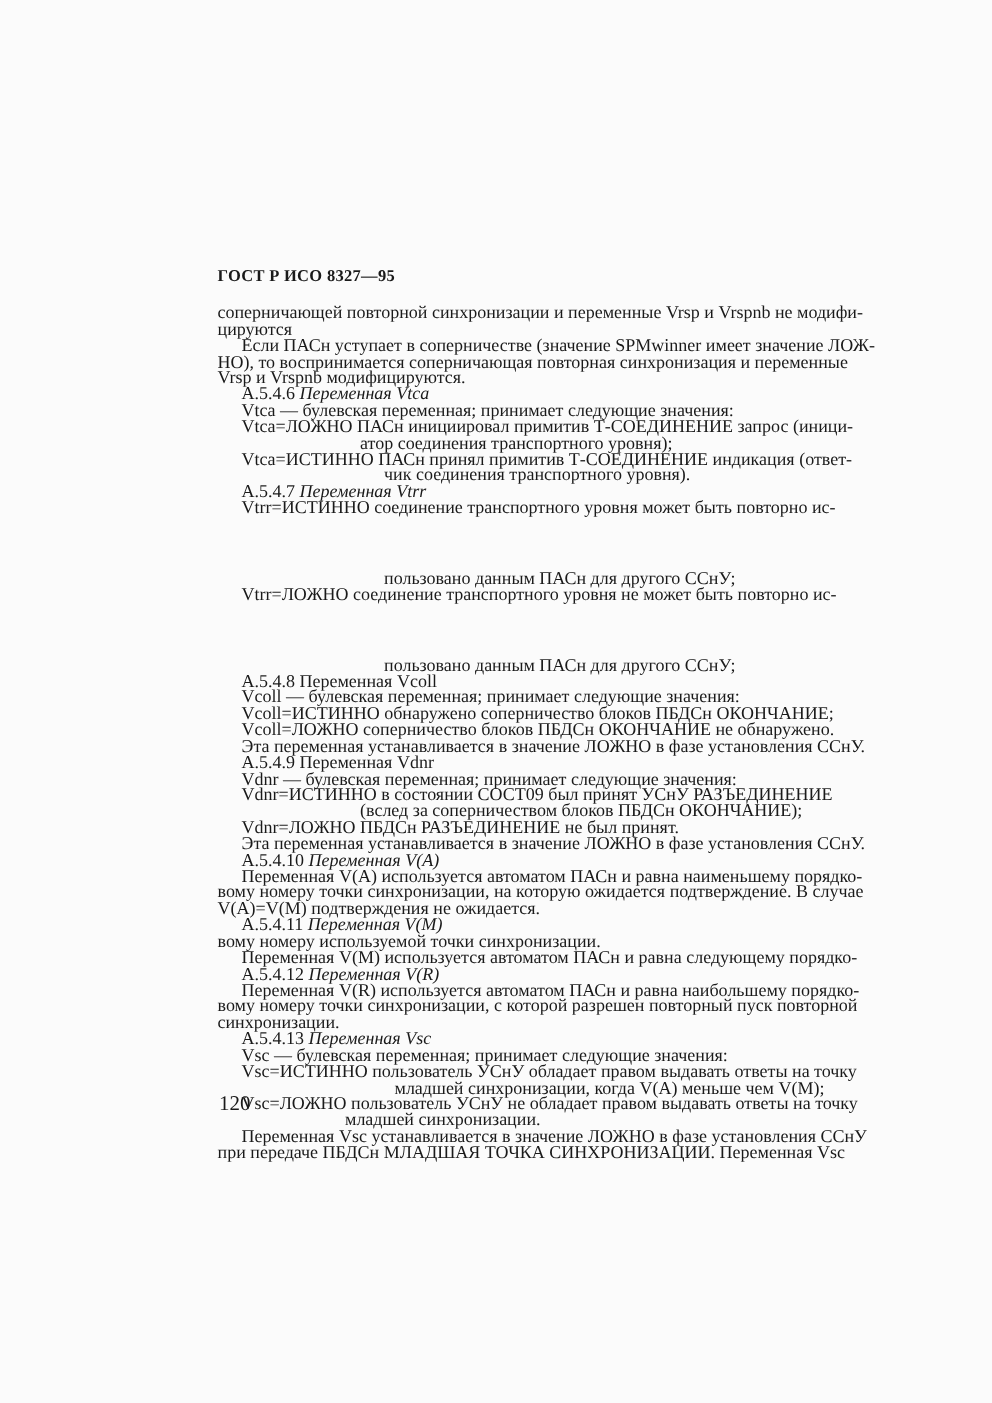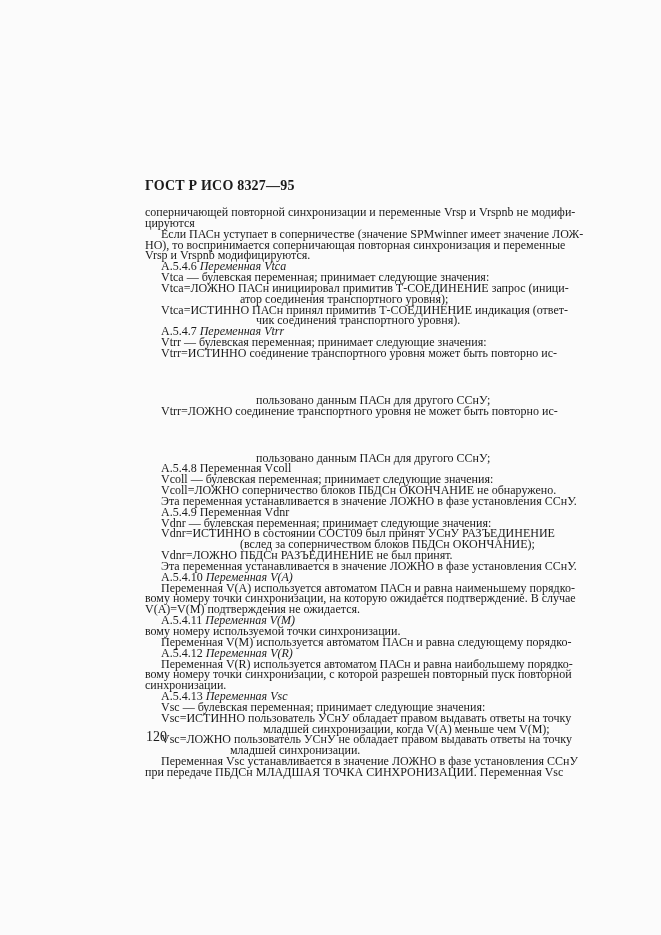--- a/index.html
+++ b/index.html
@@ -2,21 +2,21 @@
 <html><head>
 <meta charset="utf-8">
 <style>
   html, body { margin: 0; padding: 0; }
   body {
     width: 661px; height: 935px; background: #fbfbfb; position: relative;
     font-family: "Liberation Serif", "DejaVu Serif", serif; color: #1a1a1a;
     overflow: hidden;
   }
   .page { position: absolute; left: 145px; top: 178px; width: 377px; }
-  .header { font-weight: bold; font-size: 14px; letter-spacing: 0.2px; margin: 0 0 13px 0; }
+  .header { font-weight: bold; font-size: 11px; letter-spacing: 0.2px; margin: 0 0 13px 0; }
   .body { font-size: 12px; line-height: 10.85px; }
   .ln { white-space: nowrap; text-align: justify; text-align-last: justify; display: block; }
   .last { text-align-last: left; }
   .in1 { padding-left: 16px; }
   .hang { padding-left: 16px; }
   .cont { white-space: nowrap; display: block; }
   .c-vca { padding-left: 95px; }
   .c-vca2 { padding-left: 111px; }
   .c-vtrr { padding-left: 111px; margin-top: 36px; }
   .c-vdnr { padding-left: 95px; }
@@ -38,28 +38,28 @@
     <span class="ln last">Vrsp и Vrspnb модифицируются.</span>
 
     <span class="ln last hang"><span>А.5.4.6</span>&nbsp;<span class="it">Переменная Vtca</span></span>
     <span class="ln last hang">Vtca — булевская переменная; принимает следующие значения:</span>
     <span class="ln hang">Vtca=ЛОЖНО ПАСн инициировал примитив Т-СОЕДИНЕНИЕ запрос (иници-</span>
     <span class="cont c-vca">атор соединения транспортного уровня);</span>
     <span class="ln hang">Vtca=ИСТИННО ПАСн принял примитив Т-СОЕДИНЕНИЕ индикация (ответ-</span>
     <span class="cont c-vca2">чик соединения транспортного уровня).</span>
 
     <span class="ln last hang"><span>А.5.4.7</span>&nbsp;<span class="it">Переменная Vtrr</span></span>
-    <span class="ln last hang">Vtrr — булевская переменная; принимает следующие значения:</span>
     <span class="ln hang">Vtrr=ИСТИННО соединение  транспортного уровня  может быть  повторно  ис-</span>
     <span class="cont c-vtrr">пользовано данным ПАСн для другого ССнУ;</span>
     <span class="ln hang">Vtrr=ЛОЖНО  соединение  транспортного  уровня не может быть повторно  ис-</span>
     <span class="cont c-vtrr">пользовано данным ПАСн для другого ССнУ;</span>
 
     <span class="ln last hang">А.5.4.8 Переменная Vcoll</span>
     <span class="ln last hang">Vcoll — булевская переменная; принимает следующие значения:</span>
+    <span class="ln last hang">Vcoll=ИСТИННО обнаружено соперничество блоков ПБДСн ОКОНЧАНИЕ;</span>
     <span class="ln last hang">Vcoll=ЛОЖНО соперничество блоков ПБДСн ОКОНЧАНИЕ не обнаружено.</span>
     <span class="ln last hang">Эта переменная устанавливается в значение ЛОЖНО в фазе установления ССнУ.</span>
 
     <span class="ln last hang">А.5.4.9 Переменная Vdnr</span>
     <span class="ln last hang">Vdnr — булевская переменная; принимает следующие значения:</span>
     <span class="ln last hang">Vdnr=ИСТИННО в состоянии СОСТ09 был принят УСнУ РАЗЪЕДИНЕНИЕ</span>
     <span class="cont c-vdnr">(вслед за соперничеством блоков ПБДСн ОКОНЧАНИЕ);</span>
     <span class="ln last hang">Vdnr=ЛОЖНО ПБДСн РАЗЪЕДИНЕНИЕ не был принят.</span>
     <span class="ln last hang">Эта переменная устанавливается в значение ЛОЖНО в фазе установления ССнУ.</span>
 

